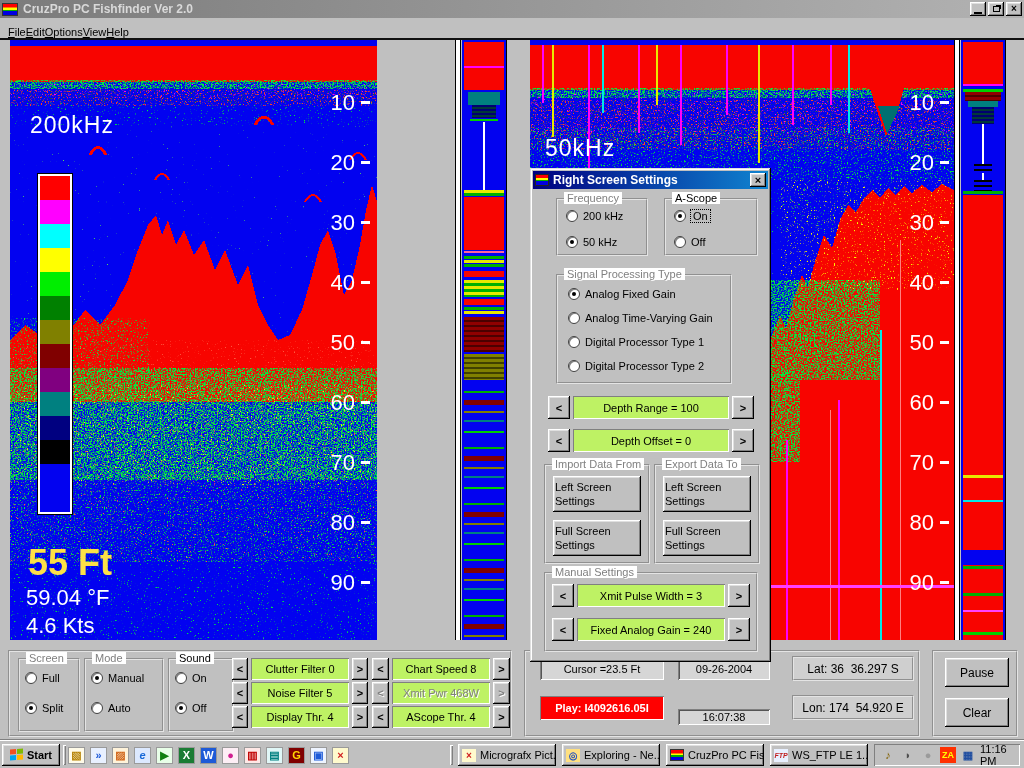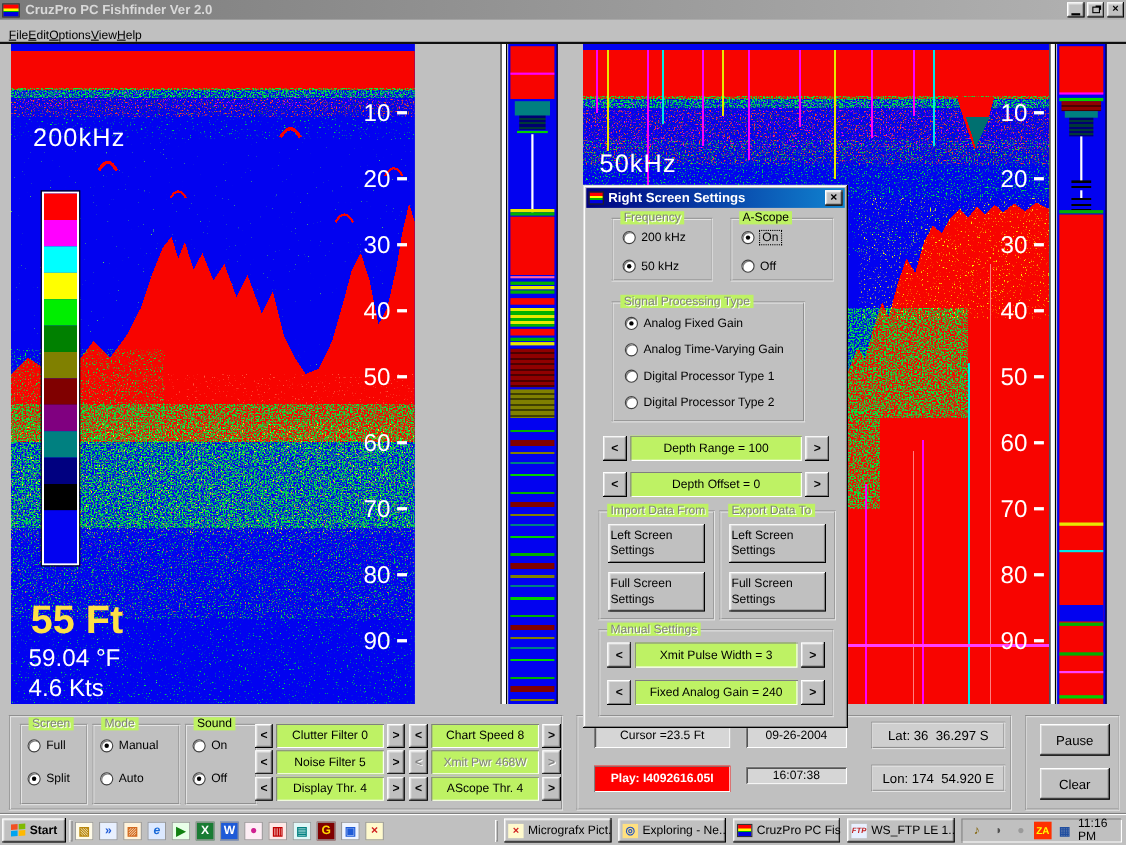--- a/index.html
+++ b/index.html
@@ -5,21 +5,21 @@
   *{margin:0;padding:0;box-sizing:border-box}
   html,body{width:1024px;height:768px}
   body{font-family:"Liberation Sans",sans-serif;font-size:11px;background:#c0c0c0;overflow:hidden}
   #screen{position:relative;width:1024px;height:768px;background:#c0c0c0}
 
   
   .b3d{background:#c0c0c0;border:none;box-shadow:inset -1px -1px 0 #000,inset 1px 1px 0 #fff,inset -2px -2px 0 #808080,inset 2px 2px 0 #dfdfdf;font-family:"Liberation Sans",sans-serif;font-size:11px;color:#000;display:flex;align-items:center;justify-content:center}
   .sunk{background:#d6d6d6;box-shadow:inset 1px 1px 0 #808080,inset -1px -1px 0 #fff,inset 2px 2px 0 #555}
   .groove{border:2px groove #e4e4e4}
   .groupbox{position:absolute;border:2px groove #e4e4e4}
-  .gb-label{position:absolute;top:-8px;left:6px;background:#bef264;padding:0 3px;color:#808080;text-shadow:1px 1px 0 #fff;white-space:nowrap}
+  .gb-label{position:absolute;top:-8px;left:6px;background:#ffffff;padding:0 3px;color:#808080;text-shadow:1px 1px 0 #fff;white-space:nowrap}
   .gb-label.black{color:#000;text-shadow:none}
 
   
   #titlebar{position:absolute;left:0;top:0;width:1024px;height:18px;background:linear-gradient(90deg,#7b7b7b,#b2b2b2);display:flex;align-items:center;padding:0 2px}
   #titlebar .t-text{color:#d9d9d9;font-weight:bold;font-size:12px;margin-left:5px;flex:1}
   .app-icon{width:16px;height:13px;border:1px solid #333;background:linear-gradient(180deg,#ff0000 0 28%,#ff8000 28% 40%,#ffff00 40% 52%,#00b000 52% 66%,#0000e0 66% 100%)}
   .cap-btn{width:16px;height:14px;margin-left:2px;font-size:10px;font-weight:bold;line-height:1}
   .glyph-min{display:block;width:8px;height:2px;background:#000;margin-top:8px}
   .glyph-restore{display:block;width:7px;height:6px;border:1px solid #000;box-shadow:2px -2px 0 -1px #000}
   #menubar{position:absolute;left:0;top:18px;width:1024px;height:20px;background:#c0c0c0;display:flex;align-items:flex-end;padding-left:8px}
@@ -479,21 +479,21 @@
       <div class="spin-field">AScope Thr. 4</div>
       <button class="b3d spin-btn" style="width:17px">&gt;</button>
     </div>
   </div>
 
   <div class="panel-box" style="left:524px;top:650px;width:396px;height:87px">
     <div class="field sunk" style="left:14px;top:6px;width:124px;height:22px">Cursor =23.5 Ft</div>
     <div class="field sunk" style="left:152px;top:6px;width:92px;height:22px">09-26-2004</div>
     <div class="field groove" style="left:266px;top:4px;width:122px;height:25px;background:#cfcfcf;font-size:12px">Lat: 36  36.297 S</div>
     <div class="field red" style="left:14px;top:44px;width:124px;height:24px">Play: I4092616.05I</div>
-    <div class="field sunk" style="left:152px;top:45px;width:92px;height:16px">16:07:38</div>
+    <div class="field sunk" style="left:152px;top:57px;width:92px;height:16px">16:07:38</div>
     <div class="field groove" style="left:266px;top:43px;width:122px;height:25px;background:#cfcfcf;font-size:12px">Lon: 174  54.920 E</div>
   </div>
 
   <div class="panel-box" style="left:932px;top:650px;width:86px;height:87px">
     <button class="b3d" style="position:absolute;left:11px;top:6px;width:64px;height:29px;font-size:12px">Pause</button>
     <button class="b3d" style="position:absolute;left:11px;top:46px;width:64px;height:29px;font-size:12px">Clear</button>
   </div>
 
   <div id="taskbar">
     <button class="b3d" id="start-btn">

